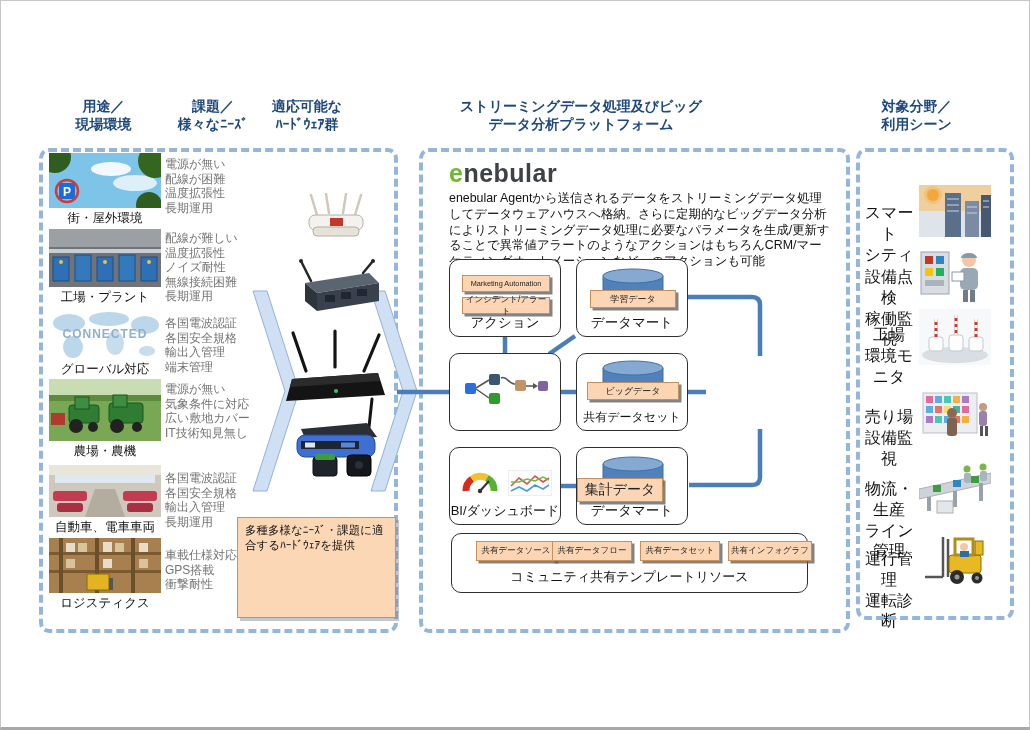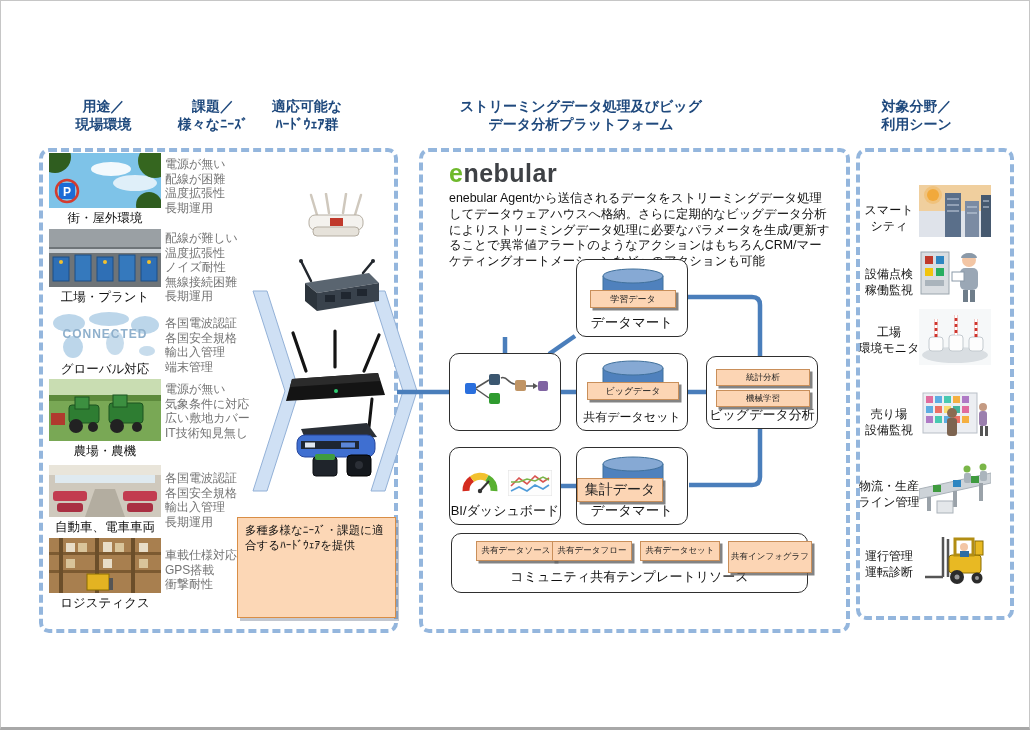--- a/index.html
+++ b/index.html
@@ -13,21 +13,21 @@
   .issues{font-size:12px;color:#737373;line-height:1.21;}
   .photo{position:absolute;overflow:hidden;}
   .dash{position:absolute;border:4px dashed #94b6dd;border-radius:10px;z-index:1;}
   #wires{position:absolute;left:0;top:0;z-index:2;pointer-events:none;}
   .node{position:absolute;background:#fff;border:1.7px solid #2f2f2f;border-radius:10px;z-index:3;box-sizing:border-box;}
   .node-label{position:absolute;bottom:4px;left:0;width:100%;text-align:center;font-size:13px;color:#111;}
   .tag{position:absolute;background:#fcd5b4;border:1px solid #c98f5a;box-shadow:2.5px 2.5px 0 rgba(100,100,100,.8);
        font-size:8.5px;color:#222;display:flex;align-items:center;justify-content:center;text-align:center;box-sizing:border-box;z-index:4;}
   .callout{position:absolute;background:#fcd7b6;border:1.4px solid #d98e46;box-shadow:3px 3px 0 rgba(120,130,150,.45);
        font-size:11.5px;line-height:1.32;padding:5px 7px;box-sizing:border-box;z-index:3;}
-  .scene-label{font-size:12px;text-align:center;line-height:1.3;}
+  .scene-label{font-size:16px;text-align:center;line-height:1.3;}
   .logo{font-weight:bold;font-size:25px;letter-spacing:.5px;color:#3e4145;}
   .logo .g{color:#6fb92c;}
   .desc{font-size:12.4px;line-height:1.27;color:#111;}
 </style>
 </head>
 <body>
 
 <div id="stage">
 
   <div class="abs hdr pre" style="left:45px;top:96px;width:115px;">用途／
@@ -248,20 +248,25 @@
       </svg>
   </div>
 
   <div class="callout" style="left:236px;top:516px;width:159px;height:101px;">
     <div>多種多様なﾆｰｽﾞ・課題に適合するﾊｰﾄﾞｳｪｱを提供</div>
   </div>
 
   <div class="abs logo" style="left:448px;top:158px;z-index:3;"><span class="g">e</span><span>nebular</span></div>
   <div class="abs desc" style="left:448px;top:190px;width:384px;z-index:3;">enebular Agentから送信されるデータをストリーミングデータ処理してデータウェアハウスへ格納。さらに定期的なビッグデータ分析によりストリーミングデータ処理に必要なパラメータを生成/更新することで異常値アラートのようなアクションはもちろんCRM/マーケティングオートメーションなどへのアクションも可能</div>
 
+  <div class="node" style="left:448px;top:258px;width:112px;height:78px;">
+    <div class="tag" style="left:12px;top:15px;width:88px;height:17px;font-size:7.3px;">Marketing Automation</div>
+    <div class="tag" style="left:12px;top:37px;width:88px;height:17px;">インシデント/アラート</div>
+    <div class="node-label" style="font-size:13.5px;">アクション</div>
+  </div>
 
   <div class="node" style="left:575px;top:258px;width:112px;height:78px;">
     <svg class="abs" style="left:24px;top:8px;" width="64" height="40">
         <path d="M2,8 V30 A30,7 0 0 0 62,30 V8" fill="#4f81bd" stroke="#41719c"></path>
         <ellipse cx="32" cy="8" rx="30" ry="7" fill="#86a9d4" stroke="#41719c"></ellipse>
       </svg>
     <div class="tag" style="left:13px;top:30px;width:86px;height:18px;font-size:9px;">学習データ</div>
     <div class="node-label" style="font-size:13.5px;">データマート</div>
   </div>
 
@@ -284,25 +289,20 @@
 
   <div class="node" style="left:575px;top:352px;width:112px;height:78px;">
     <svg class="abs" style="left:24px;top:6px;" width="64" height="40">
         <path d="M2,8 V30 A30,7 0 0 0 62,30 V8" fill="#4f81bd" stroke="#41719c"></path>
         <ellipse cx="32" cy="8" rx="30" ry="7" fill="#86a9d4" stroke="#41719c"></ellipse>
       </svg>
     <div class="tag" style="left:10px;top:28px;width:92px;height:18px;font-size:9px;">ビッグデータ</div>
     <div class="node-label" style="font-size:12px;">共有データセット</div>
   </div>
 
-  <div class="node" style="left:705px;top:355px;width:112px;height:73px;">
-    <div class="tag" style="left:9px;top:12px;width:94px;height:17px;">統計分析</div>
-    <div class="tag" style="left:9px;top:33px;width:94px;height:17px;">機械学習</div>
-    <div class="node-label" style="font-size:13px;">ビッグデータ分析</div>
-  </div>
 
   <div class="node" style="left:448px;top:446px;width:112px;height:78px;">
     <svg class="abs" style="left:10px;top:20px;" width="40" height="28">
         <path d="M6,23 A14,14 0 0 1 12,11" stroke="#d42b1e" stroke-width="7" fill="none"></path>
         <path d="M12,11 A14,14 0 0 1 27,10" stroke="#f2c12e" stroke-width="7" fill="none"></path>
         <path d="M27,10 A14,14 0 0 1 34,23" stroke="#58b030" stroke-width="7" fill="none"></path>
         <line x1="20" y1="23" x2="29" y2="13" stroke="#333" stroke-width="2"></line>
         <circle cx="20" cy="23" r="2.2" fill="#333"></circle>
       </svg>
     <svg class="abs" style="left:58px;top:22px;" width="44" height="26">
@@ -320,21 +320,21 @@
         <ellipse cx="32" cy="8" rx="30" ry="7" fill="#86a9d4" stroke="#41719c"></ellipse>
       </svg>
     <div class="tag" style="left:0;top:30px;width:86px;height:24px;font-size:14px;">集計データ</div>
     <div class="node-label" style="font-size:13.5px;">データマート</div>
   </div>
 
   <div class="node" style="left:450px;top:532px;width:357px;height:60px;">
     <div class="tag" style="left:24px;top:7px;width:80px;height:20px;">共有データソース</div>
     <div class="tag" style="left:100px;top:7px;width:80px;height:20px;">共有データフロー</div>
     <div class="tag" style="left:188px;top:7px;width:80px;height:20px;">共有データセット</div>
-    <div class="tag" style="left:276px;top:7px;width:84px;height:32px;">共有インフォグラフ</div>
+    <div class="tag" style="left:276px;top:7px;width:84px;height:20px;">共有インフォグラフ</div>
     <div class="node-label" style="bottom:6px;font-size:13px;">コミュニティ共有テンプレートリソース</div>
   </div>
 
   <div class="abs scene-label pre" style="left:857px;top:202px;width:62px;">スマート
 シティ</div>
   <div class="photo" style="left:918px;top:184px;width:72px;height:52px;">
     <svg width="72" height="52">
         <rect width="72" height="26" fill="#f0cf9e"></rect>
         <rect y="26" width="72" height="26" fill="#dfe3ea"></rect>
         <circle cx="14" cy="10" r="6" fill="#f2a93b"></circle>

